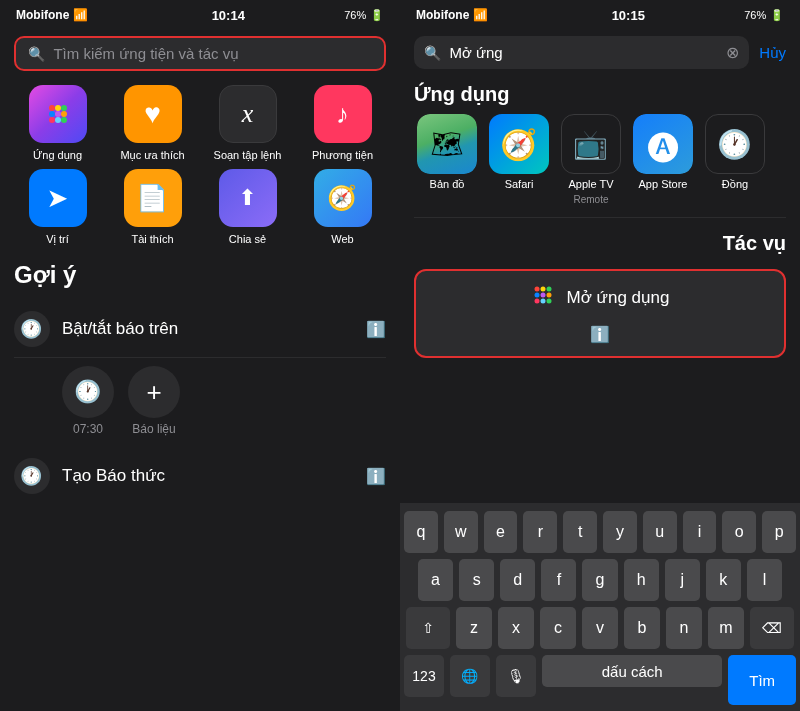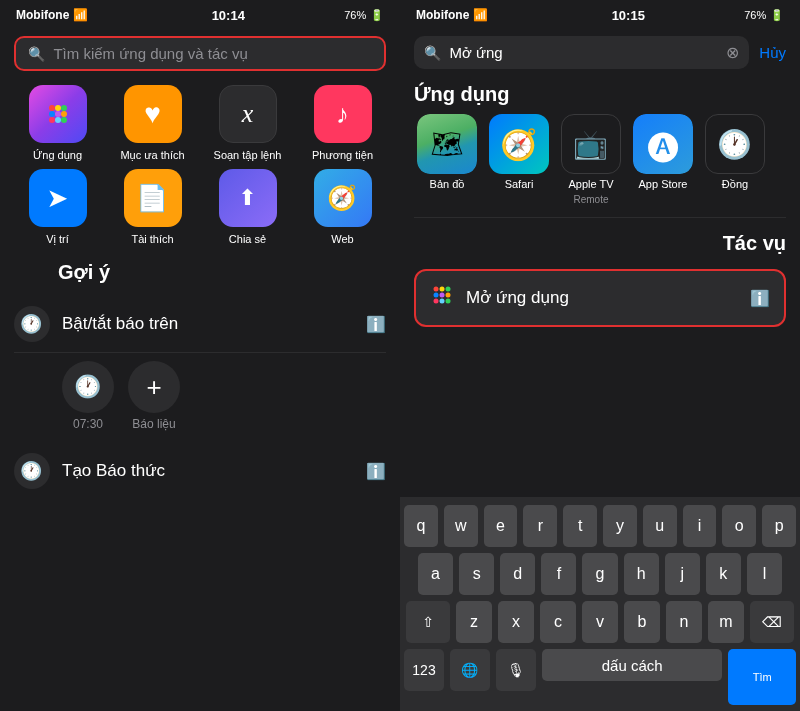--- a/index.html
+++ b/index.html
@@ -75,21 +75,21 @@
     .icon-favorites { background: #ff9500; }
     .icon-shortcuts { background: #2c2c2e; border: 1px solid #3a3a3c; }
     .icon-media { background: #ff375f; }
     .icon-location { background: #007aff; }
     .icon-share { background: linear-gradient(135deg, #5e5ae8, #8b6cf7); }
     .icon-web { background: linear-gradient(135deg, #32ade6, #3478f6); }
 
     .suggestions-header {
       padding: 4px 14px 2px;
     }
-    .suggestions-title { color: #fff; font-size: 20px; font-weight: 700; margin-left: 44px; }
+    .suggestions-title { color: #fff; font-size: 24px; font-weight: 700; }
     .suggestions-sub { color: #8e8e93; font-size: 13px; margin-top: 2px; }
 
     .alarm-section {
       padding: 10px 14px 6px;
     }
     .alarm-item {
       display: flex;
       align-items: center;
       justify-content: space-between;
       padding: 10px 0;
@@ -205,20 +205,21 @@
     .action-item {
       display: flex;
       align-items: center;
       gap: 12px;
       margin: 6px 14px;
       background: #2c2c2e;
       border-radius: 12px;
       padding: 12px 14px;
       border: 2px solid #e03030;
       justify-content: space-between;
+      flex-direction: column;
     }
     .action-left { display: flex; align-items: center; gap: 12px; }
     .action-icon { font-size: 22px; }
     .action-text { color: #fff; font-size: 17px; font-weight: 500; }
 
     
     .keyboard {
       margin-top: auto;
       background: #2c2c2e;
       padding: 8px 4px 4px;
@@ -265,22 +266,22 @@
       flex: 4;
       display: flex;
       align-items: center;
       justify-content: center;
       cursor: pointer;
     }
     .key-search {
       background: #007aff;
       color: #fff;
       border-radius: 5px;
-      font-size: 11px;
-      height: 56px;
+      font-size: 15px;
+      height: 50px;
       flex: 1.5;
       display: flex;
       align-items: center;
       justify-content: center;
       cursor: pointer;
     }
     .key-globe, .key-mic, .key-123 {
       background: #3a3a3c;
       color: #fff;
       border-radius: 5px;
@@ -330,21 +331,21 @@
     <div class="status-bar-center">10:14</div>
     <div class="status-bar-right">
       <span>76%</span>
       <span>🔋</span>
     </div>
   </div>
 
   <div class="search-bar-container">
     <div class="search-bar">
       <span class="search-bar-icon">🔍</span>
-      <span class="search-bar-placeholder">Tìm kiếm ứng dụng và tác vụ</span>
+      <span class="search-bar-placeholder">Tìm kiếm ứng tiện và tác vụ</span>
     </div>
   </div>
 
   <div class="shortcuts-grid">
     <div class="shortcut-item">
       <div class="shortcut-icon icon-apps">
         <svg width="28" height="28" viewBox="0 0 28 28" fill="none">
           <circle cx="8" cy="8" r="3" fill="#ff453a"></circle>
           <circle cx="14" cy="8" r="3" fill="#ffd60a"></circle>
           <circle cx="20" cy="8" r="3" fill="#30d158"></circle>

